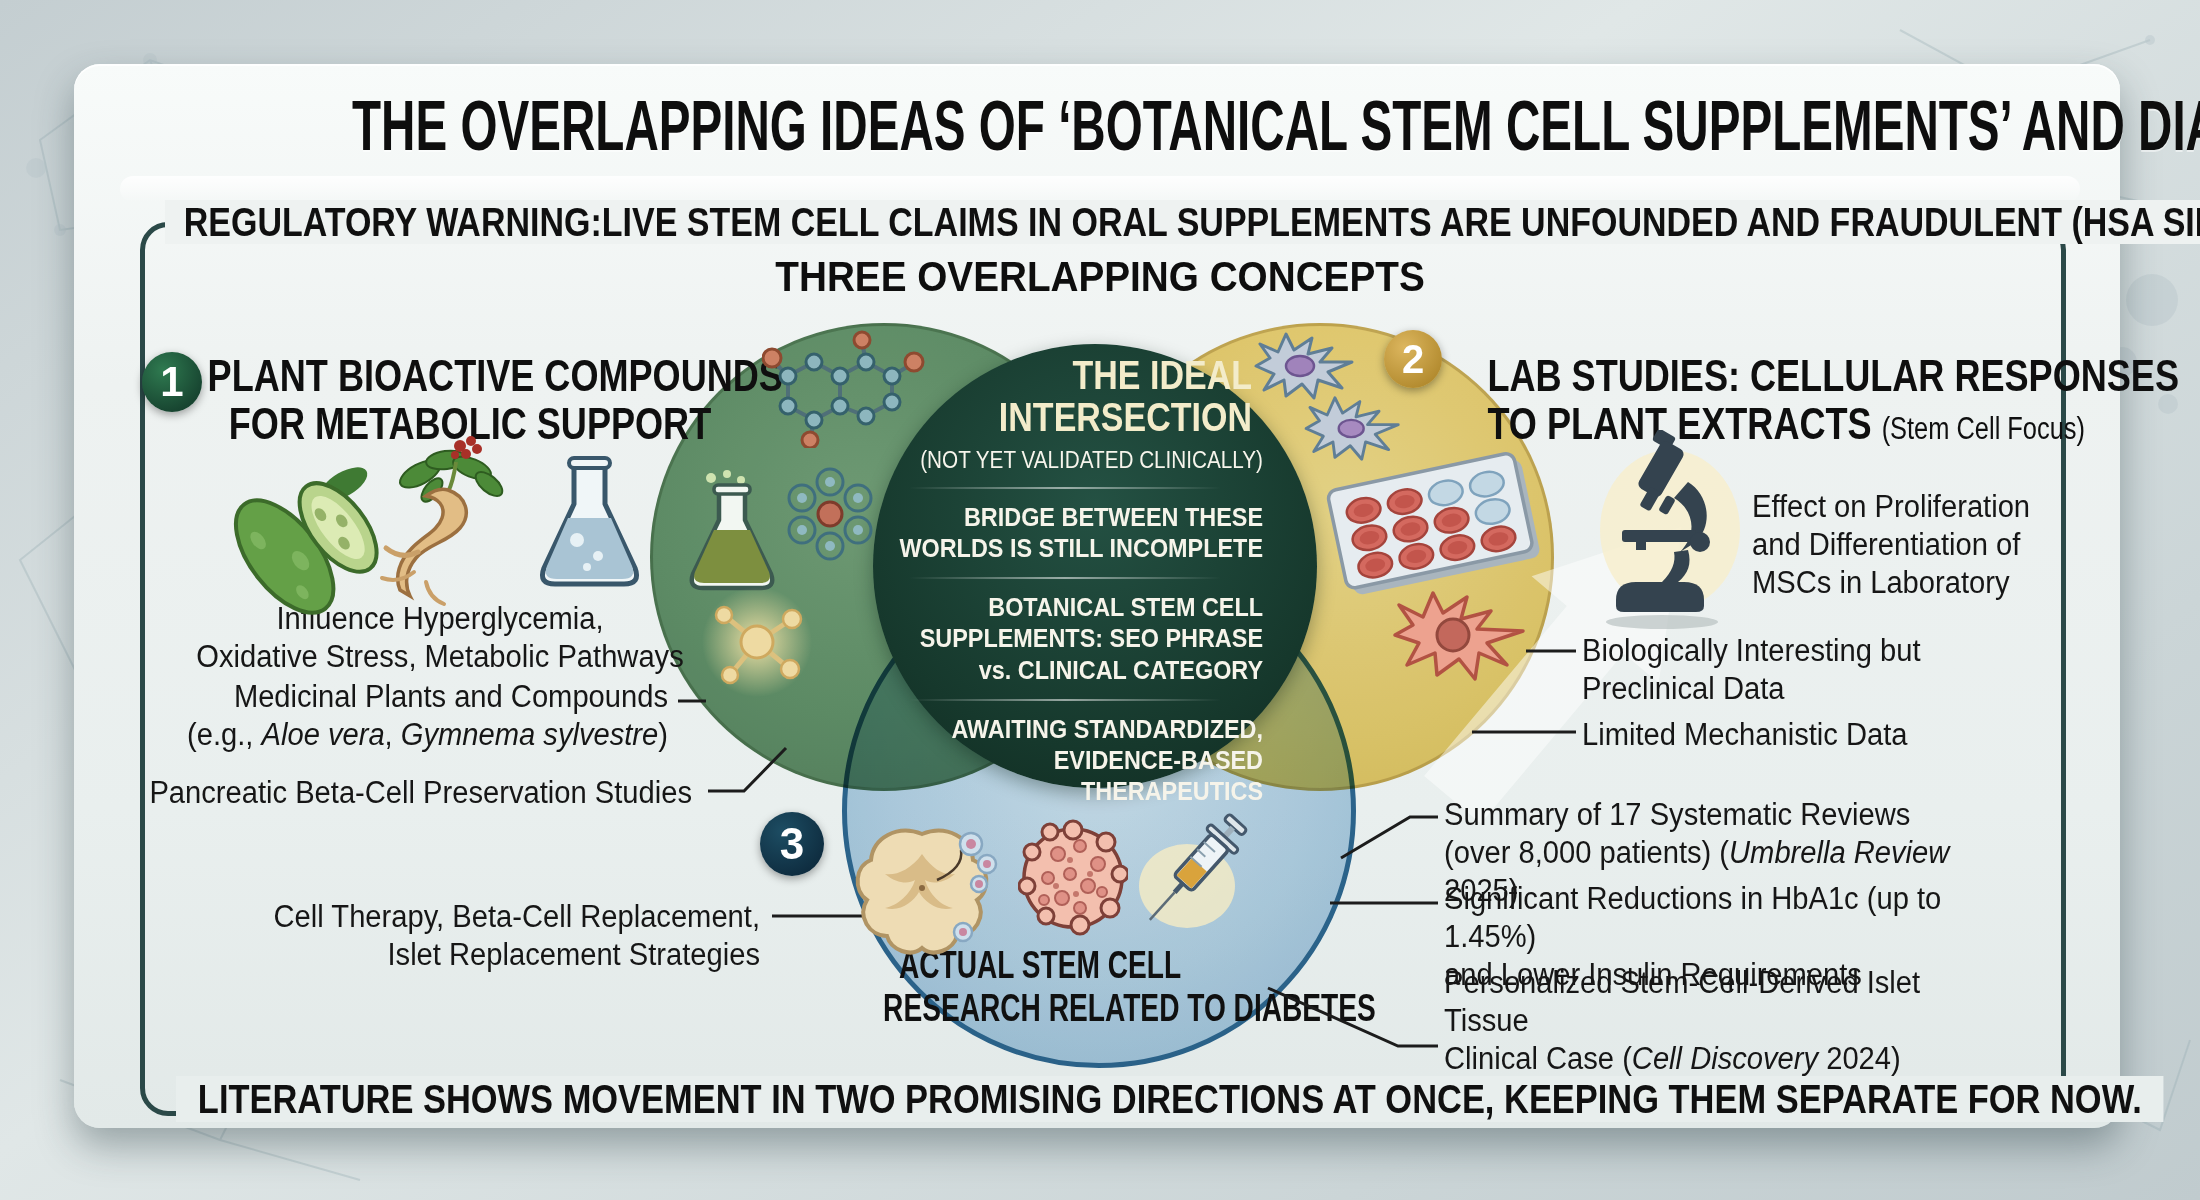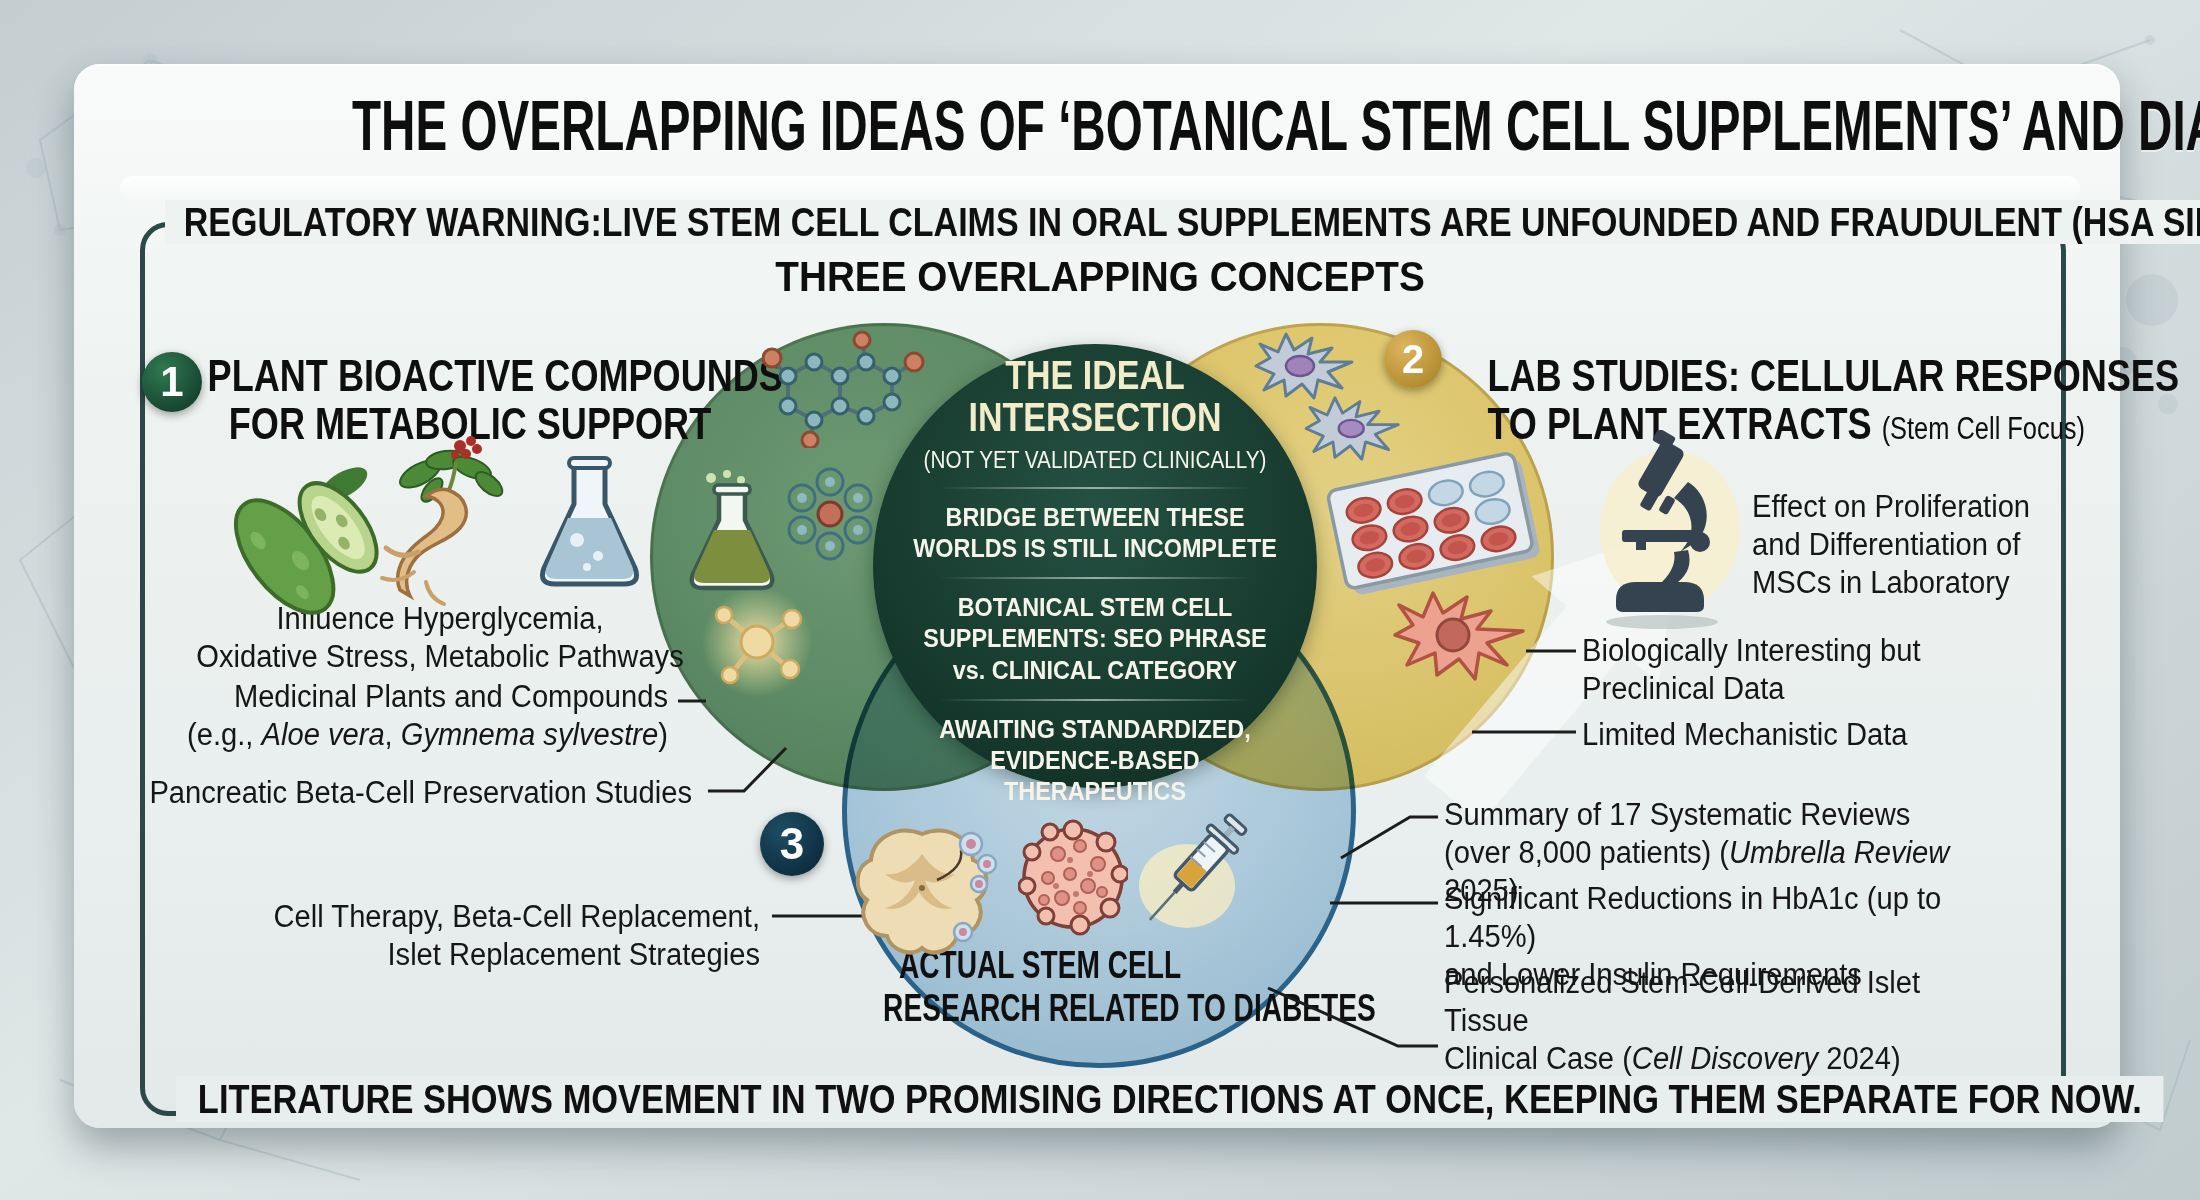--- a/index.html
+++ b/index.html
@@ -42,21 +42,21 @@
     background:radial-gradient(circle at 35% 30%,#dcb65e,#b28a2e 78%);}
   .badge-3{left:760px;top:812px;width:64px;height:64px;font-size:44px;
     background:radial-gradient(circle at 35% 30%,#1d4d63,#0e2c3f 78%);}
   .sechead{position:absolute;text-align:center;font-weight:bold;color:#0f0f0f;line-height:1.1;}
   .sechead .ln{font-size:44px;transform:scaleX(.82);white-space:nowrap;}
   .suffix{font-size:31px;font-weight:normal;}
   .sec1{left:150px;top:352px;width:640px;}
   .sec2{left:1428px;top:352px;width:660px;}
   .bluetitle{left:828px;top:944px;width:424px;position:absolute;text-align:center;font-weight:bold;color:#101010;line-height:1.12;}
   .bluetitle .ln{font-size:38px;transform:scaleX(.74);white-space:nowrap;}
-  .cstack{position:absolute;left:875px;top:354px;width:440px;text-align:center;}
+  .cstack{position:absolute;left:845px;top:354px;width:440px;text-align:right;}
   .c-h{font-size:40px;font-weight:bold;color:#f3ecca;transform:scaleX(.85);line-height:1.06;white-space:nowrap;}
   .c-sub{font-size:23px;color:#f7f5ec;transform:scaleX(.9);margin-top:8px;white-space:nowrap;}
   .c-p{font-size:26px;font-weight:bold;color:#f6f4ea;transform:scaleX(.9);line-height:1.2;white-space:nowrap;}
   .c-div{height:2px;margin:13px 64px;background:linear-gradient(90deg,rgba(255,255,255,0),rgba(255,255,255,.55),rgba(255,255,255,0));}
   .t{position:absolute;font-size:31px;line-height:1.22;color:#161616;}
   .cond{transform:scaleX(.94);}
   .o-r{transform-origin:right center;}
   .o-l{transform-origin:left center;}
   .ta-r{text-align:right;}
   .ta-c{text-align:center;}

